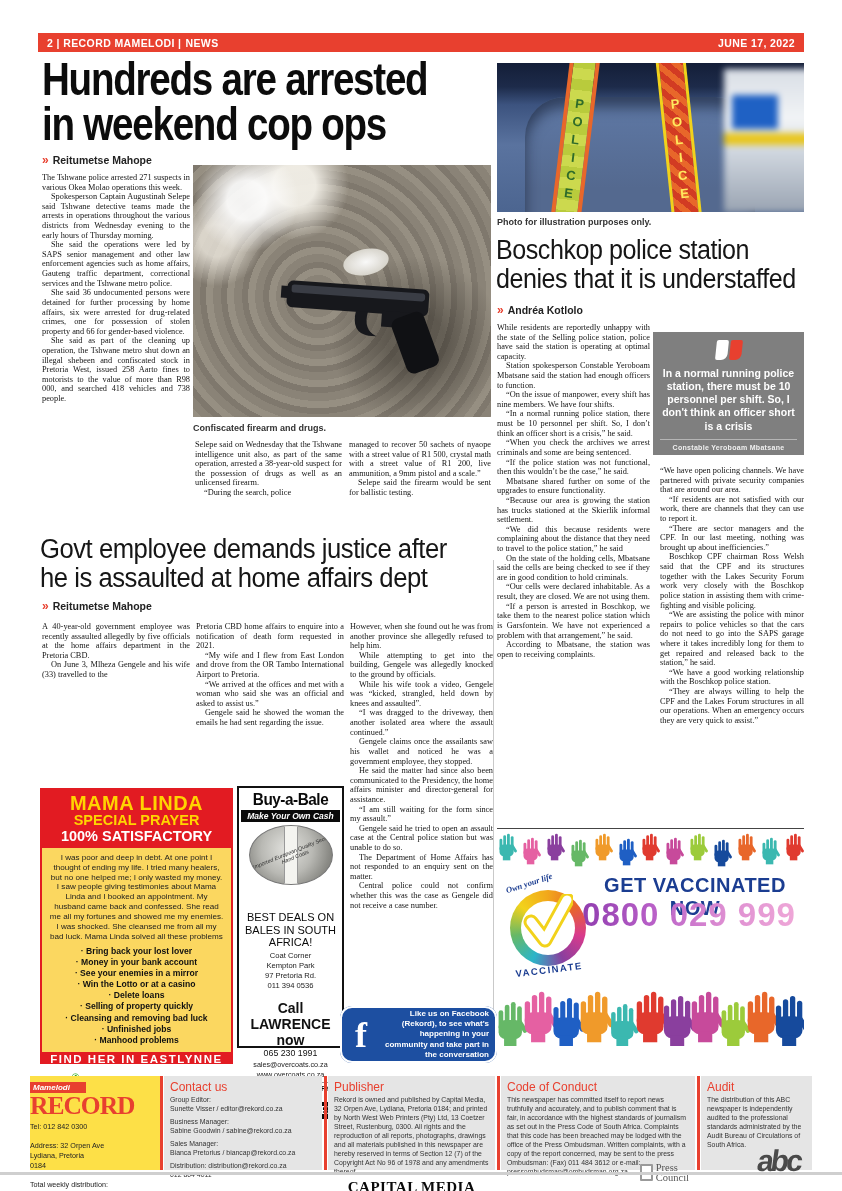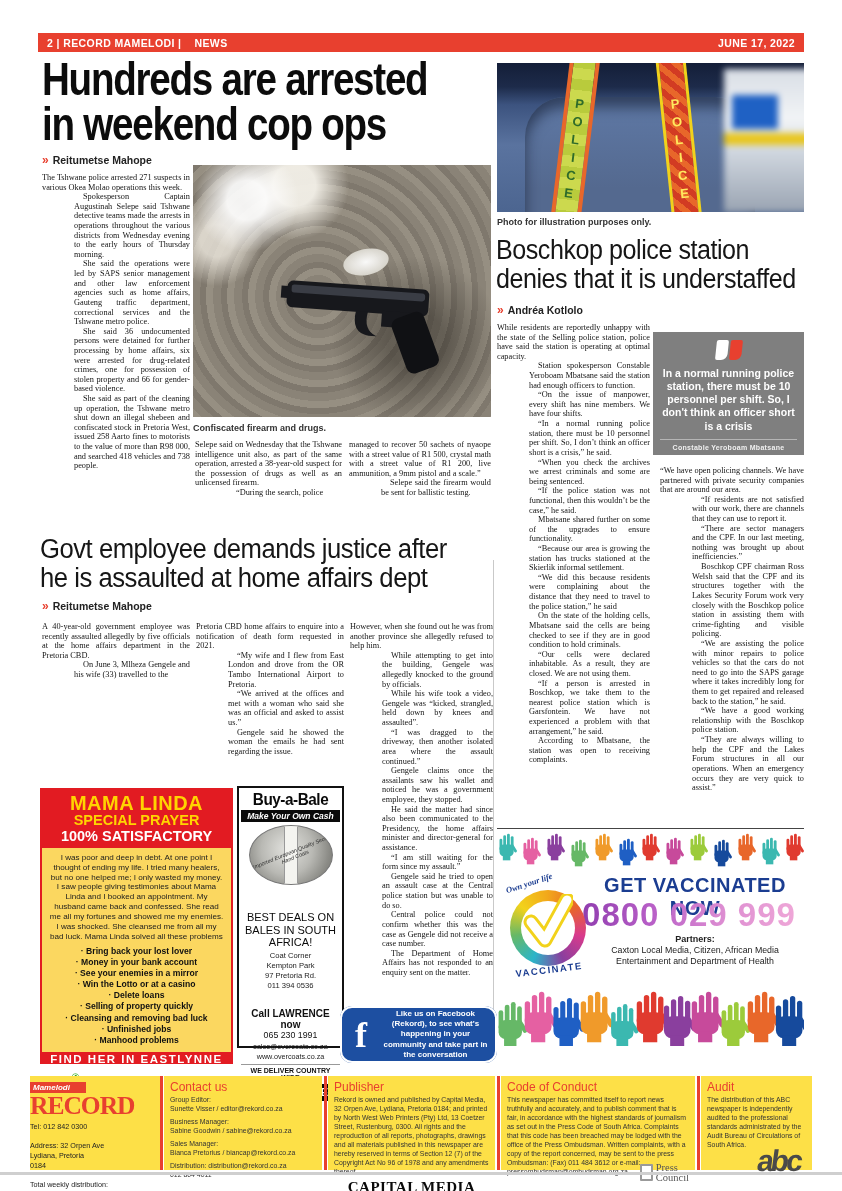--- a/index.html
+++ b/index.html
@@ -5,41 +5,41 @@
   * { margin:0; padding:0; box-sizing:border-box; }
   html,body { background:#ffffff; }
   body { width:842px; height:1191px; position:relative; font-family:"Liberation Serif", serif; color:#1a1a1a; overflow:hidden; }
 
   .abs { position:absolute; }
 
   
   .topbar { left:38px; top:33px; width:766px; height:19px; background:#e8402f; color:#fff;
     font-family:"Liberation Sans",sans-serif; font-size:10.5px; font-weight:700;
     display:flex; justify-content:space-between; align-items:center; padding:0 9px; letter-spacing:.4px; }
-  .topbar .section { font-weight:800; margin-left:13px; }
+  .topbar .section { font-weight:800; margin-left:4px; }
   .topbar-left{ display:flex; }
 
   
   .h1 { left:42px; top:57px; width:560px; font-family:"Liberation Sans",sans-serif;
     font-weight:800; font-size:47px; line-height:.95; letter-spacing:-1.5px; color:#0c0c0c;
     transform:scaleX(.82); transform-origin:left top; }
   .h2 { left:496px; top:236px; width:360px; font-family:"Liberation Sans",sans-serif;
     font-weight:400; font-size:27px; line-height:1.07; color:#161616; letter-spacing:-.5px;
     transform:scaleX(.93); transform-origin:left top; }
   .h3 { left:40px; top:535px; width:500px; font-family:"Liberation Sans",sans-serif;
     font-weight:400; font-size:27px; line-height:1.08; color:#161616; letter-spacing:-.5px;
     transform:scaleX(.95); transform-origin:left top; }
 
   .byline { font-family:"Liberation Sans",sans-serif; font-size:10.5px; font-weight:700; color:#222; }
   .byline .mk { color:#e8402f; font-weight:800; margin-right:4px; font-size:12px; }
 
   
   .col { font-size:8.3px; line-height:1.16; text-align:justify; color:#141414; }
   .col p { margin:0; }
-  .col p + p { text-indent:9px;margin-left:32px; }
+  .col p + p { text-indent:9px; }
 
   .caption { font-family:"Liberation Sans",sans-serif; font-size:9px; font-weight:700; color:#333; }
 
   
   .police-photo { left:497px; top:63px; width:307px; height:149px; overflow:hidden;
     background:linear-gradient(180deg,#141e38 0%,#1d2b4a 16%,#3c537f 28%,#5a739f 55%,#4c6590 100%); }
   .shirt { position:absolute; left:28px; top:34px; width:230px; height:130px; border-radius:40px 40px 0 0;
     background:linear-gradient(180deg,#5f79a6 0%,#54698f 70%); box-shadow:inset 0 10px 14px rgba(10,16,34,.55); }
   .pcar { position:absolute; right:-12px; top:6px; width:92px; height:143px; filter:blur(3px);
     background:linear-gradient(180deg,#d9dee6 0%,#f2f4f6 35%,#cdd4dd 60%,#9aa4b2 100%); }
@@ -102,31 +102,31 @@
   .bale { left:237px; top:786px; width:107px; height:262px; border:2px solid #111; background:#fff;
     font-family:"Liberation Sans",sans-serif; text-align:center; padding:2px; }
   .bale .t1 { font-weight:800; font-size:17px; letter-spacing:-.5px; transform:scaleX(.9); color:#0a0a0a; }
   .bale .t2 { background:#0a0a0a; color:#fff; font-style:italic; font-weight:700; font-size:8.5px; line-height:12px; }
   .bale .img { width:84px; height:60px; margin:3px auto 2px; border-radius:50%; position:relative; overflow:hidden;
     background:radial-gradient(circle at 45% 40%, #e3e3df, #b9b9b4 45%, #8a8a85 75%, #6f6f6b); border:1px solid #777; }
   .bale .img .wrap { position:absolute; left:34px; top:-4px; width:14px; height:70px; background:#f4f4f0; border-left:1px solid #999; border-right:1px solid #999; }
   .bale .imgtxt { position:absolute; left:-6px; top:22px; width:100px; font-size:5.5px; font-style:italic; color:#333; transform:rotate(-22deg); }
   .bale .t3 { font-weight:400; font-size:11px; line-height:1.15; color:#0a0a0a;margin-top:26px; }
   .bale .addr { font-size:7.6px; line-height:1.3; margin-top:2px; color:#222; }
-  .bale .call { font-weight:700; font-size:10px; margin-top:18px; color:#111; }
+  .bale .call { font-weight:700; font-size:14px; margin-top:10px; color:#111; }
   .bale .num2 { font-size:8.8px; color:#111; }
   .bale .mail { font-size:7.2px; line-height:1.3; margin-top:2px; color:#222; }
   .bale .deliver { font-size:7px; font-weight:700; border-top:1px solid #999; margin-top:3px; padding-top:2px; color:#111; }
   .bale .coat { background:#0a0a0a; color:#fff; font-weight:800; font-size:11.5px; letter-spacing:1px; line-height:17px; margin-top:3px; }
 
   
   .fb { left:340px; top:1006px; width:157px; height:57px; background:#1d4fa1; border-radius:12px;
     display:flex; align-items:center; font-family:"Liberation Sans",sans-serif; box-shadow:0 0 0 2px #fff inset; }
   .fb .f { width:42px; text-align:center; color:#fff; font-family:"Liberation Serif",serif; font-weight:700; font-size:36px; line-height:40px; }
-  .fb .txt { flex:1; color:#fff; font-size:8px; font-weight:700; line-height:1.3; text-align:center; padding-right:8px; }
+  .fb .txt { flex:1; color:#fff; font-size:8px; font-weight:700; line-height:1.3; text-align:right; padding-right:8px; }
 
   
   .vacc { left:497px; top:830px; width:307px; height:216px; overflow:hidden; background:#fff; }
   .hands-top { position:absolute; left:0; top:2px; width:307px; height:34px; display:flex; justify-content:space-between; align-items:flex-start; }
   .hands-top svg { width:20px; height:30px; }
   .hands-bottom { position:absolute; left:0; bottom:0; width:307px; height:62px; display:flex; justify-content:center; align-items:flex-end; }
   .hands-bottom svg { width:40px; height:58px; margin:0 -5px; }
   .vacc .headline { position:absolute; left:92px; top:44px; width:212px; text-align:center;
     font-family:"Liberation Sans",sans-serif; font-weight:800; font-size:20px; letter-spacing:.5px; color:#1b3d91; }
   .vacc .bignum { position:absolute; left:80px; top:66px; width:224px; text-align:center;
@@ -139,21 +139,21 @@
   .vlogo .ownlife { position:absolute; left:4px; top:2px; transform:rotate(-18deg); font-family:"Liberation Serif",serif;
     font-style:italic; font-weight:700; font-size:8.5px; color:#1b3d91; }
   .vlogo .ring { position:absolute; left:9px; top:14px; width:76px; height:76px; border-radius:50%;
     background:conic-gradient(#f2a71b,#e8652a,#d93a8c,#8a3f9e,#2bb5c9,#66b867,#f2d21b,#f2a71b); }
   .vlogo .ring::after { content:""; position:absolute; left:11px; top:11px; right:11px; bottom:11px; border-radius:50%; background:#fff; }
   .vlogo .check { position:absolute; left:22px; top:18px; width:50px; height:56px; z-index:2; }
   .vlogo .vlabel { position:absolute; left:8px; top:88px; width:80px; text-align:center; transform:rotate(-7deg);
     font-family:"Liberation Sans",sans-serif; font-weight:800; font-size:9.5px; letter-spacing:1.5px; color:#1b3d91; }
 
   
-  .fpanel { top:1076px; height:94px; background:#fde047; font-family:"Liberation Sans",sans-serif; padding:4px 6px; }
+  .fpanel { top:1076px; height:94px; background:#e5e5e5; font-family:"Liberation Sans",sans-serif; padding:4px 6px; }
   .fpanel .fhead { color:#e8402f; font-size:12px; font-weight:400; margin-bottom:2px; }
   .fpanel .ftext { font-size:6.9px; line-height:1.3; color:#333; }
   .fbar { top:1076px; width:3px; height:94px; background:#e8402f; }
 
   .brandpanel { left:30px; top:1076px; width:130px; height:94px; background:#fde047; font-family:"Liberation Sans",sans-serif; }
   .brand-tag { display:inline-block; background:#e8402f; color:#fff; font-style:italic; font-weight:700; font-size:8px; padding:1px 16px 1px 3px; }
   .brand-name { font-family:"Liberation Serif",serif; font-weight:700; color:#e8402f; font-size:26px; letter-spacing:-1px; line-height:.95; transform:scaleX(.98); transform-origin:left top; }
   .brand-lines { font-size:7.2px; line-height:1.35; color:#222; margin-top:3px; white-space:pre-line; }
 
   .contact-group { margin-bottom:4px; white-space:pre-line; }
@@ -310,22 +310,22 @@
 </div>
 <div class="abs col" style="left:350px; top:622px; width:143px; height:380px;">
   <p>However, when she found out he was from another province she allegedly refused to help him.</p>
   <p>While attempting to get into the building, Gengele was allegedly knocked to the ground by officials.</p>
   <p>While his wife took a video, Gengele was “kicked, strangled, held down by knees and assaulted”.</p>
   <p>“I was dragged to the driveway, then another isolated area where the assault continued.”</p>
   <p>Gengele claims once the assailants saw his wallet and noticed he was a government employee, they stopped.</p>
   <p>He said the matter had since also been communicated to the Presidency, the home affairs minister and director-general for assistance.</p>
   <p>“I am still waiting for the form since my assault.”</p>
   <p>Gengele said he tried to open an assault case at the Central police station but was unable to do so.</p>
+  <p>The Department of Home Affairs has not responded to an enquiry sent on the matter.</p>
   <p>Central police could not confirm whether this was the case as Gengele did not receive a case number.</p>
-  <p>The Department of Home Affairs has not responded to an enquiry sent on the matter.</p>
 </div>
 
 <div class="abs vline"></div>
 <div class="abs hline-vacc"></div>
 
 <div class="abs mama">
   <div class="t1">MAMA LINDA</div>
   <div class="t2">SPECIAL PRAYER</div>
   <div class="t3">100% SATISFACTORY</div>
   <div class="body">I was poor and deep in debt. At one point I thought of ending my life. I tried many healers, but no one helped me; I only wasted my money. I saw people giving testimonies about Mama Linda and I booked an appointment. My husband came back and confessed. She read me all my fortunes and showed me my enemies. I was shocked. She cleansed me from all my bad luck. Mama Linda solved all these problems</div>
@@ -410,24 +410,20 @@
       </svg>
     <svg fill="#3bb8b0" style="margin-top:4px">
         <use href="#hand"></use>
       </svg>
     <svg fill="#e03a2f">
         <use href="#hand"></use>
       </svg>
   </div>
   <div class="headline">GET VACCINATED NOW</div>
   <div class="bignum">0800 029 999</div>
-  <div class="partners">
-    <b>Partners:</b>
-    <span>Caxton Local Media, Citizen, African Media Entertainment and Department of Health</span>
-  </div>
   <div class="vlogo">
     <div class="ownlife">Own your life</div>
     <div class="ring"></div>
     <svg class="check" viewBox="0 0 50 56">
       <polyline points="8,28 22,46 44,6" fill="none" stroke="#f2d21b" stroke-width="15" stroke-linecap="round" stroke-linejoin="round"></polyline>
       <polyline points="8,28 22,46 44,6" fill="none" stroke="#ffffff" stroke-width="9" stroke-linecap="round" stroke-linejoin="round"></polyline>
     </svg>
     <div class="vlabel">VACCINATE</div>
   </div>
   <div class="hands-bottom">

